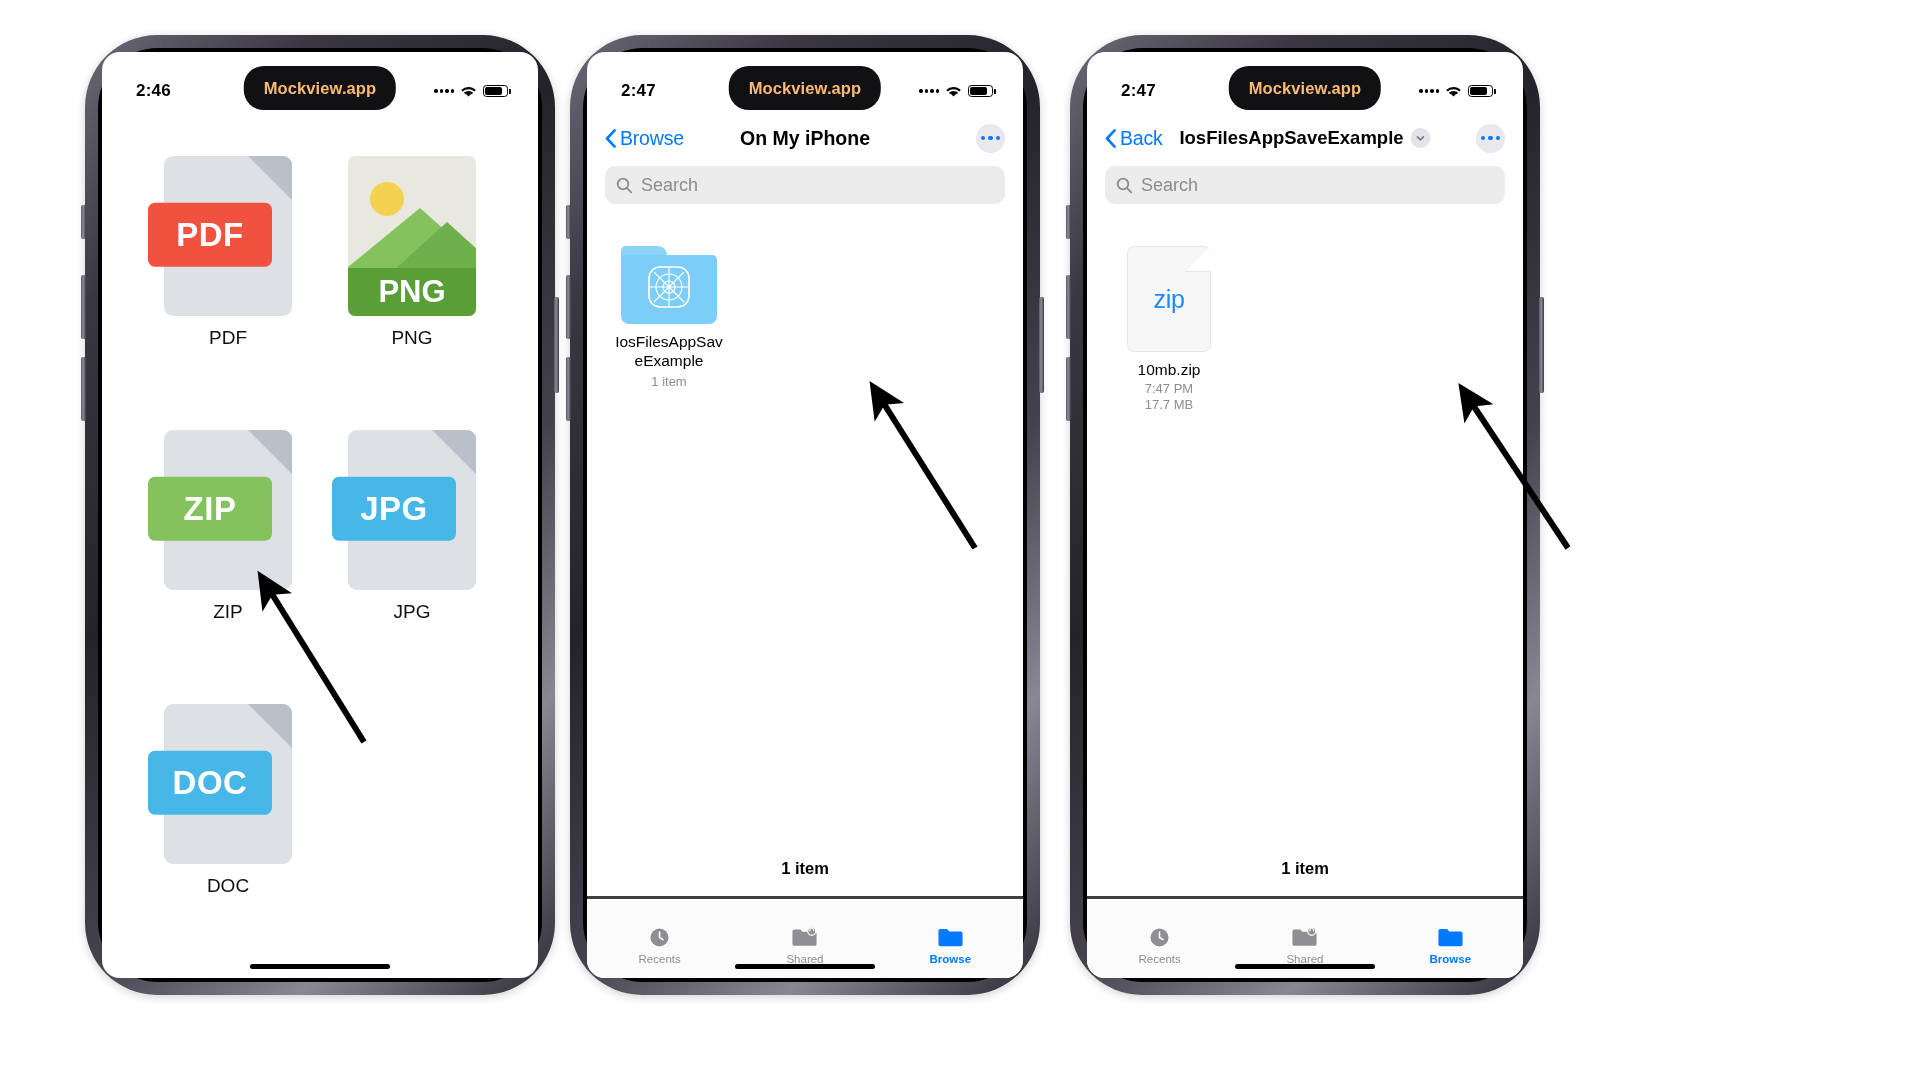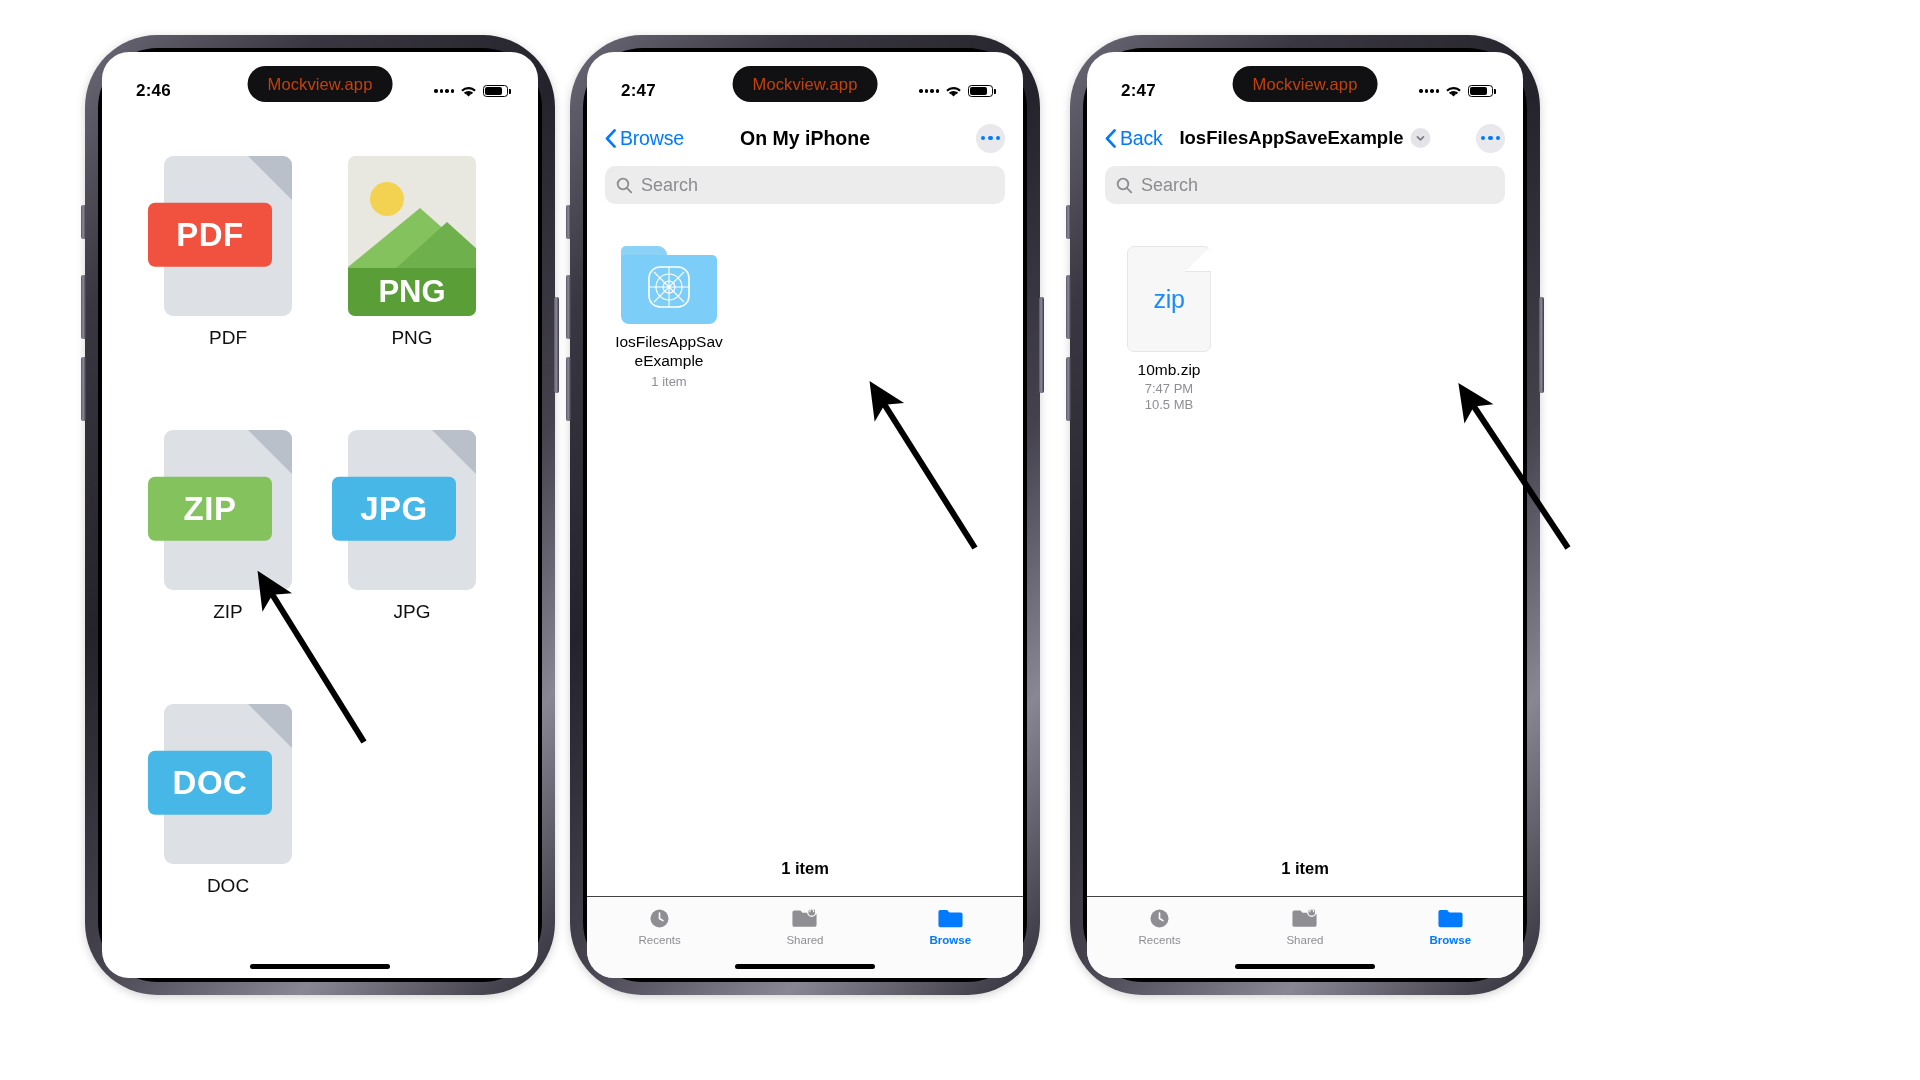--- a/index.html
+++ b/index.html
@@ -23,42 +23,42 @@
   .phone-inner {
     position: relative;
     width: 100%; height: 100%;
     border-radius: 60px;
     background: #000;
     padding: 4px;
   }
   .screen {
     position: relative;
     width: 100%; height: 100%;
-    border-radius: 27px;
+    border-radius: 18px;
     background: #fff;
     overflow: hidden;
   }
   
   .btn-side {
     position: absolute;
     background: linear-gradient(90deg,#5c5967,#8d8a99 45%,#3b3844);
     border-radius: 2px;
   }
   .btn-left-1 { left: -4px; top: 170px; width: 5px; height: 34px; }
   .btn-left-2 { left: -4px; top: 240px; width: 5px; height: 64px; }
   .btn-left-3 { left: -4px; top: 322px; width: 5px; height: 64px; }
   .btn-right  { right: -4px; top: 262px; width: 5px; height: 96px; }
 
   
   .island {
     position: absolute; top: 14px; left: 50%; transform: translateX(-50%);
-    height: 36px; padding: 0 20px;
+    height: 44px; padding: 0 20px;
     background: #111114; border-radius: 20px;
     display: flex; align-items: center; justify-content: center;
-    color: #c2410c; font-size: 16.5px; font-weight: 400; letter-spacing: .1px;
+    color: #fdba74; font-size: 16.5px; font-weight: 700; letter-spacing: .1px;
     z-index: 12;
   }
 
   
   .statusbar {
     position: absolute; top: 0; left: 0; right: 0; height: 62px;
     display: flex; align-items: center; justify-content: space-between;
     padding: 16px 30px 0 34px;
     z-index: 11;
   }
@@ -212,22 +212,22 @@
   }
   .zipdoc span { font-size: 25px; color: #1a8cff; font-weight: 400; letter-spacing: -.3px; }
 
   .count-label {
     position: absolute; left: 0; right: 0; bottom: 100px;
     text-align: center; font-size: 16.5px; font-weight: 700; color: #000;
   }
 
   .tabbar {
     position: absolute; left: 0; right: 0; bottom: 0; height: 82px;
-    background: #fbfbfb; border-top: 1px solid #404040;
-    display: flex; align-items: flex-start; padding-top: 9px;
+    background: #fbfbfb; border-top: 3px solid #404040;
+    display: flex; align-items: flex-start; padding-top: 26px;
   }
   .tabitem { flex: 1; display: flex; flex-direction: column; align-items: center; gap: 4px; }
   .tabitem .ic { width: 27px; height: 24px; display: flex; align-items: center; justify-content: center; }
   .tabitem .lbl { font-size: 11.5px; color: #8e8e93; }
   .tabitem.active .lbl { color: #027aff; font-weight: 700; }
 
   
   .arrow-layer { position: absolute; inset: 0; pointer-events: none; z-index: 40; }
 </style>
 </head>
@@ -500,21 +500,21 @@
 
         <div class="content">
           <div class="item-grid">
             <div class="grid-item">
               <div class="zipdoc">
                 <div class="corner"></div>
                 <span>zip</span>
               </div>
               <div class="item-name">10mb.zip</div>
               <div class="item-sub tight">7:47 PM</div>
-              <div class="item-sub tight">10.5 MB</div>
+              <div class="item-sub tight">17.7 MB</div>
             </div>
           </div>
         </div>
 
         <div class="count-label">1 item</div>
 
         <div class="tabbar">
           <div class="tabitem">
             <span class="ic">
               <svg viewBox="0 0 24 24" width="23" height="23">

